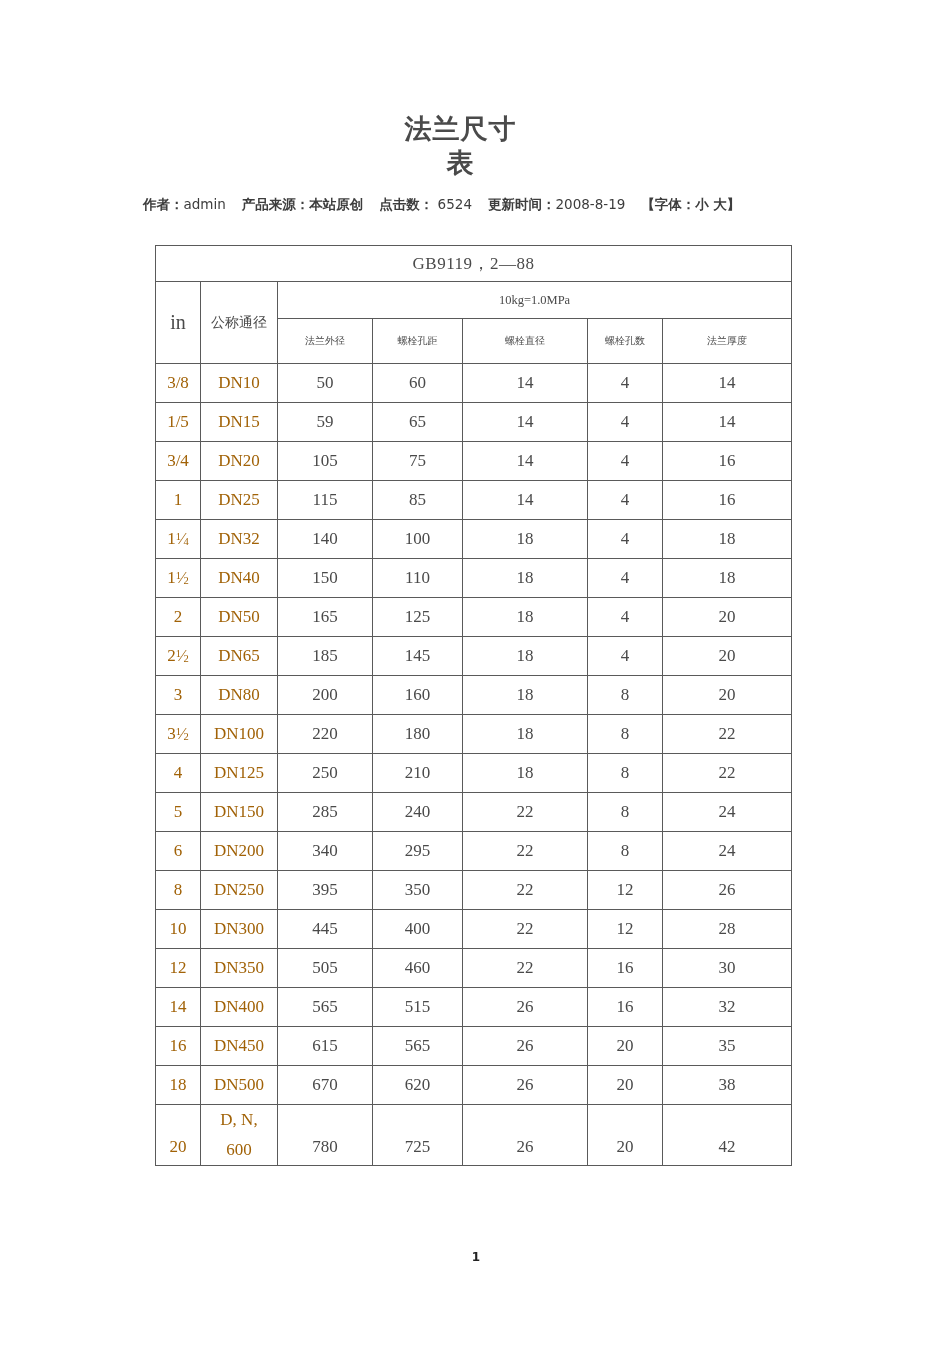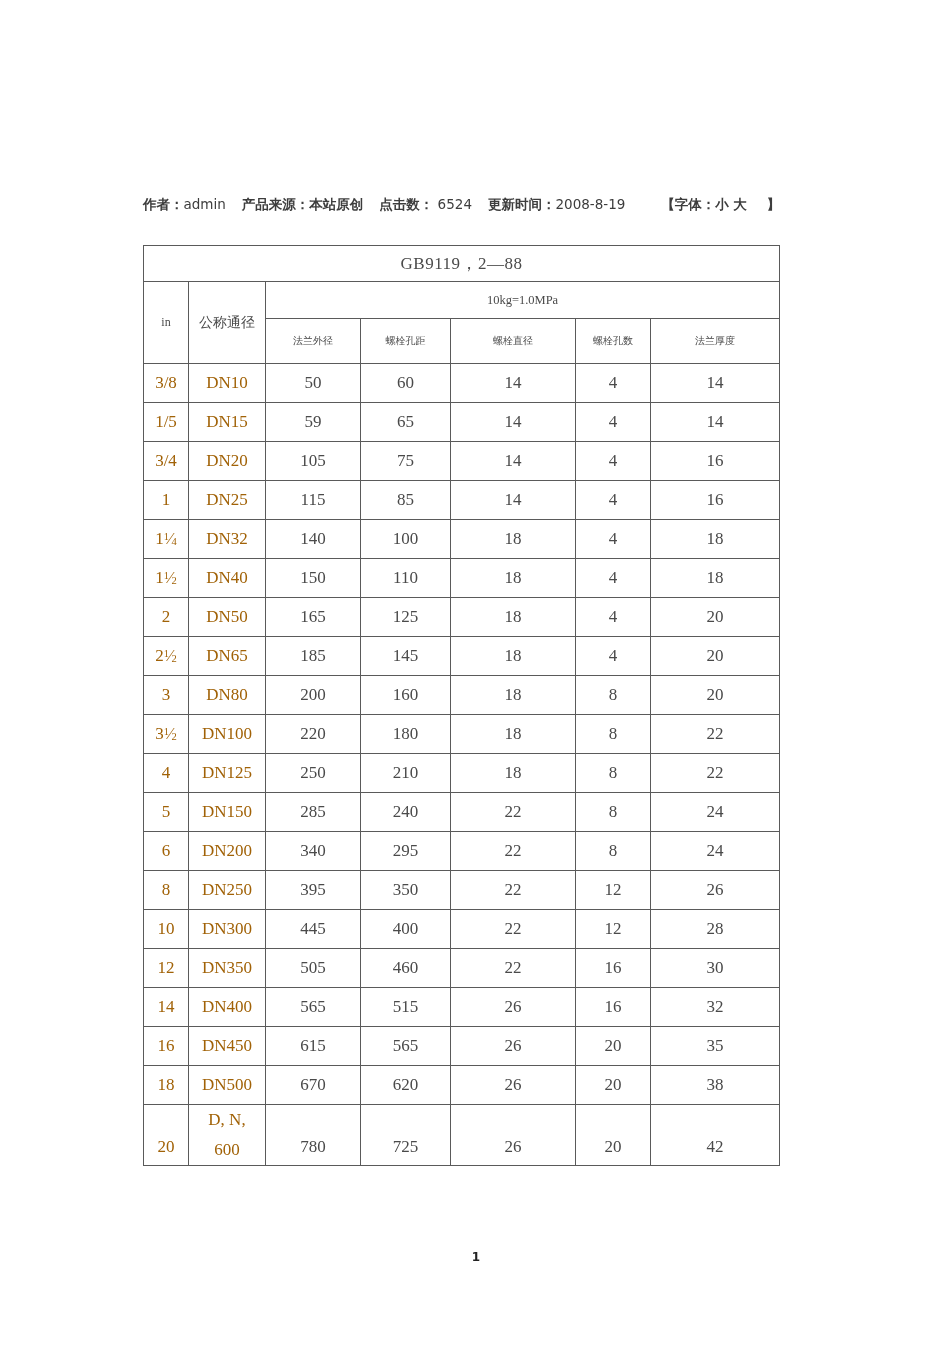--- a/index.html
+++ b/index.html
@@ -47,27 +47,27 @@
     top: 196px;
     width: 660px;
     font-family: "DejaVu Sans", "Liberation Sans", sans-serif;
     font-size: 13.5px;
     color: #3d3d3d;
     white-space: nowrap;
   }
   .meta-line .mi { display: inline-block; margin-right: 16px; vertical-align: baseline; }
   .meta-line .lbl { font-weight: bold; }
   .meta-line .val { font-weight: normal; }
-  .meta-line .fs { font-weight: bold; margin-left: 20px; }
+  .meta-line .fs { font-weight: bold; }
   .meta-line .fs-opt { font-weight: bold; cursor: pointer; }
 
   
   .tbl-wrap {
     position: absolute;
-    left: 143px;
+    left: 155px;
     top: 245px;
     width: 636px;
   }
   table.flange {
     border-collapse: collapse;
     table-layout: fixed;
     width: 636px;
     font-family: "Liberation Serif", "DejaVu Serif", serif;
   }
   table.flange td, table.flange th {
@@ -105,21 +105,21 @@
   .r-head td {
     height: 44px;
     font-family: Liberation Mono, monospace;
     font-weight: bold;
     font-size: 10px;
     color: #333333;
   }
   td.hd-in {
     font-family: "Liberation Serif", "DejaVu Serif", serif;
     font-weight: normal;
-    font-size: 12px;
+    font-size: 20px;
     vertical-align: bottom;
     padding-bottom: 6px;
   }
   td.hd-dn {
     font-family: "DejaVu Sans", "Liberation Sans", sans-serif;
     font-weight: bold;
     font-size: 14px;
     vertical-align: middle;
     margin-left: 38px;
   }
@@ -196,20 +196,24 @@
     font-size: 12px;
     font-weight: bold;
     color: #222222;
   }
 </style>
 </head>
 <body>
 
 <div class="page">
 
+  <div class="doc-title">
+    <span class="t-line1">法兰尺寸</span>
+    <span class="t-line2">表</span>
+  </div>
 
   <div class="meta-line">
     <span class="mi"><span class="lbl">作者：</span><span class="val">admin</span></span><span class="mi"><span class="lbl">产品来源：</span><span class="lbl">本站原创</span></span><span class="mi"><span class="lbl">点击数：</span>&nbsp;<span class="val">6524</span></span><span class="mi"><span class="lbl">更新时间：</span><span class="val">2008-8-19</span></span><span class="mi"><span class="fs">【字体：</span><span class="fs-opt">小</span>&nbsp;<span class="fs-opt">大</span><span class="fs">】</span></span>
   </div>
 
   <div class="tbl-wrap">
     <table class="flange">
       <colgroup>
         <col class="c-in">
         <col class="c-dn">

